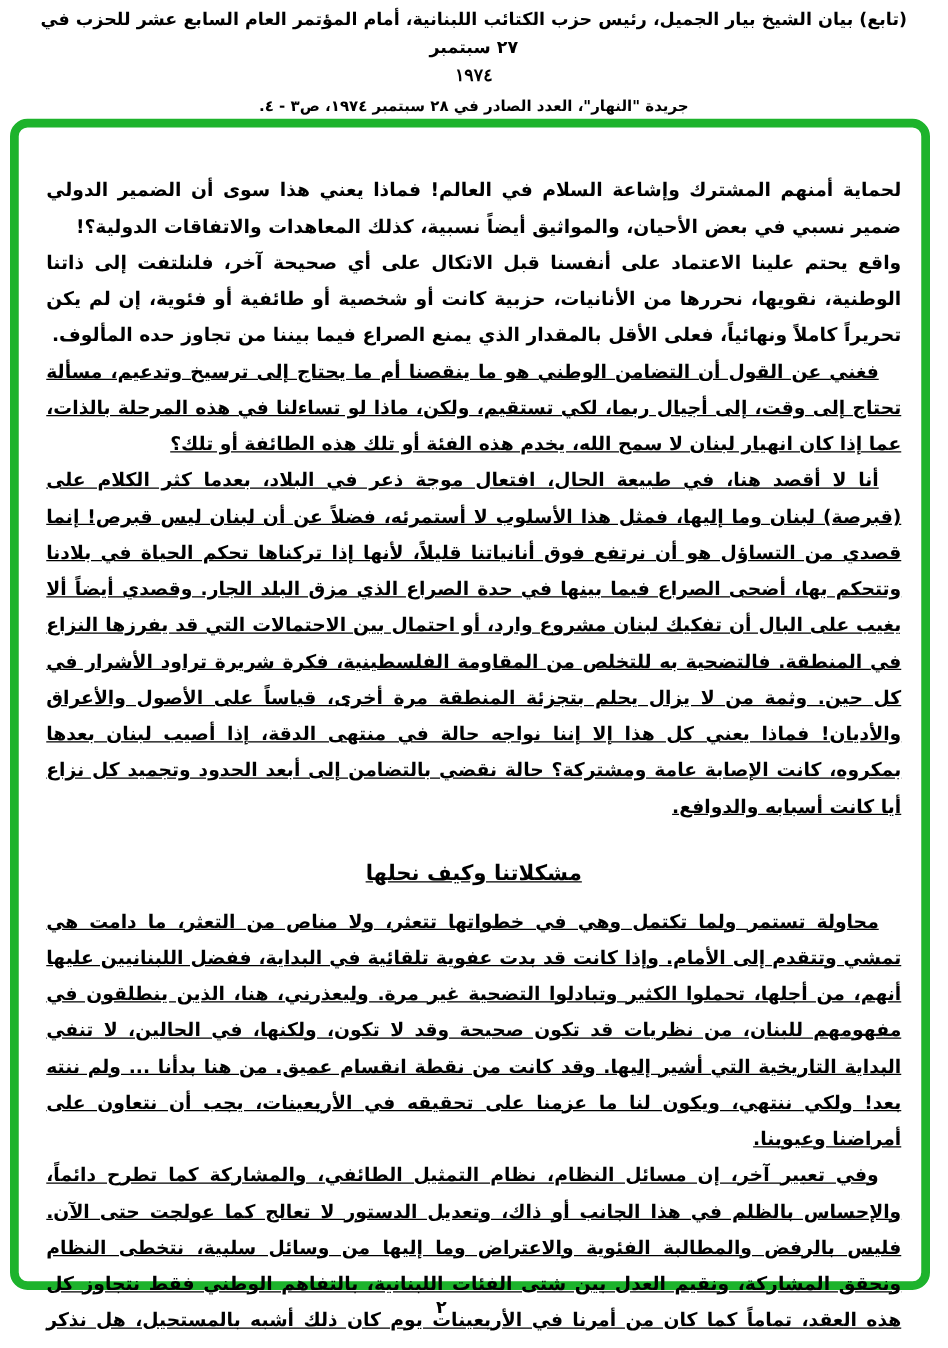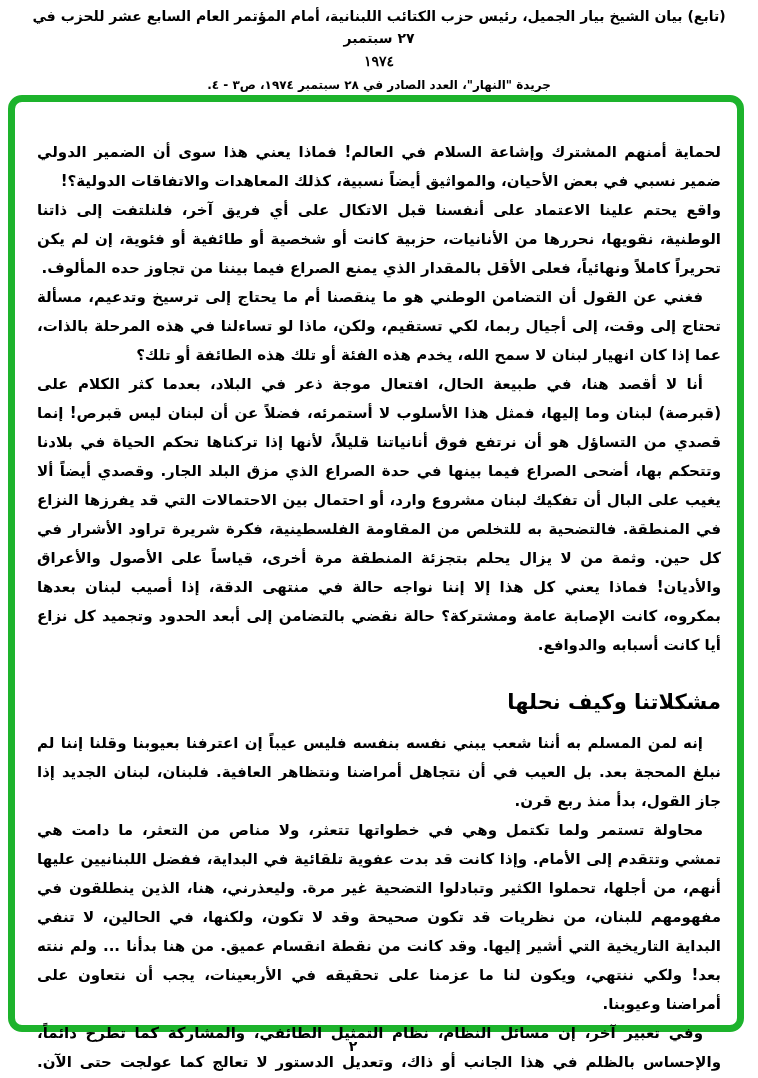--- a/index.html
+++ b/index.html
@@ -60,27 +60,29 @@
     text-align: justify;
     font-weight: bold;
   }
   .content p {
     margin: 0;
     font-size: 15px;
     line-height: 29px;
   }
   .content p.indent {
     text-indent: 18px;
+    text-decoration: underline;
   }
   .section-heading {
     margin: 27px 0 10px 0;
-    font-size: 21px;
+    font-size: 17px;
     line-height: 1.5;
-    text-align: right;
+    text-align: center;
     font-weight: bold;
+    text-decoration: underline;
   }
   .page-num {
     position: absolute;
     top: 1038px;
     left: 0;
     width: 706px; 
     text-align: center;
     font-weight: bold;
     font-size: 14px;
   }
@@ -90,23 +92,22 @@
 
 <div class="header">
   <div class="header-title">(تابع) بيان الشيخ بيار الجميل، رئيس حزب الكتائب اللبنانية، أمام المؤتمر العام السابع عشر للحزب في ٢٧ سبتمبر</div>
   <div class="header-year">١٩٧٤</div>
   <div class="header-source">جريدة "النهار"، العدد الصادر في ٢٨ سبتمبر ١٩٧٤، ص٣ - ٤.</div>
 </div>
 
 <div class="frame">
   <div class="content">
     <p>لحماية أمنهم المشترك وإشاعة السلام في العالم! فماذا يعني هذا سوى أن الضمير الدولي ضمير نسبي في بعض الأحيان، والمواثيق أيضاً نسبية، كذلك المعاهدات والاتفاقات الدولية؟!</p>
-    <p>واقع يحتم علينا الاعتماد على أنفسنا قبل الاتكال على أي فريق آخر، فلنلتفت إلى ذاتنا الوطنية، نقويها، نحررها من الأنانيات، حزبية كانت أو شخصية أو طائفية أو فئوية، إن لم يكن تحريراً كاملاً ونهائياً، فعلى الأقل بالمقدار الذي يمنع الصراع فيما بيننا من تجاوز حده المألوف.</p>
+    <p>واقع يحتم علينا الاعتماد على أنفسنا قبل الاتكال على أي صحيحة آخر، فلنلتفت إلى ذاتنا الوطنية، نقويها، نحررها من الأنانيات، حزبية كانت أو شخصية أو طائفية أو فئوية، إن لم يكن تحريراً كاملاً ونهائياً، فعلى الأقل بالمقدار الذي يمنع الصراع فيما بيننا من تجاوز حده المألوف.</p>
     <p class="indent">فغني عن القول أن التضامن الوطني هو ما ينقصنا أم ما يحتاج إلى ترسيخ وتدعيم، مسألة تحتاج إلى وقت، إلى أجيال ربما، لكي تستقيم، ولكن، ماذا لو تساءلنا في هذه المرحلة بالذات، عما إذا كان انهيار لبنان لا سمح الله، يخدم هذه الفئة أو تلك هذه الطائفة أو تلك؟</p>
     <p class="indent">أنا لا أقصد هنا، في طبيعة الحال، افتعال موجة ذعر في البلاد، بعدما كثر الكلام على (قبرصة) لبنان وما إليها، فمثل هذا الأسلوب لا أستمرئه، فضلاً عن أن لبنان ليس قبرص! إنما قصدي من التساؤل هو أن نرتفع فوق أنانياتنا قليلاً، لأنها إذا تركناها تحكم الحياة في بلادنا وتتحكم بها، أضحى الصراع فيما بينها في حدة الصراع الذي مزق البلد الجار. وقصدي أيضاً ألا يغيب على البال أن تفكيك لبنان مشروع وارد، أو احتمال بين الاحتمالات التي قد يفرزها النزاع في المنطقة. فالتضحية به للتخلص من المقاومة الفلسطينية، فكرة شريرة تراود الأشرار في كل حين. وثمة من لا يزال يحلم بتجزئة المنطقة مرة أخرى، قياساً على الأصول والأعراق والأديان! فماذا يعني كل هذا إلا إننا نواجه حالة في منتهى الدقة، إذا أصيب لبنان بعدها بمكروه، كانت الإصابة عامة ومشتركة؟ حالة نقضي بالتضامن إلى أبعد الحدود وتجميد كل نزاع أيا كانت أسبابه والدوافع.</p>
     <div class="section-heading">مشكلاتنا وكيف نحلها</div>
-    <p class="indent">إنه لمن المسلم به أننا شعب يبني نفسه بنفسه فليس عيباً إن اعترفنا بعيوبنا وقلنا إننا لم نبلغ المحجة بعد. بل العيب في أن نتجاهل أمراضنا ونتظاهر العافية. فلبنان، لبنان الجديد إذا جاز القول، بدأ منذ ربع قرن.</p>
     <p class="indent">محاولة تستمر ولما تكتمل وهي في خطواتها تتعثر، ولا مناص من التعثر، ما دامت هي تمشي وتتقدم إلى الأمام. وإذا كانت قد بدت عفوية تلقائية في البداية، ففضل اللبنانيين عليها أنهم، من أجلها، تحملوا الكثير وتبادلوا التضحية غير مرة. وليعذرني، هنا، الذين ينطلقون في مفهومهم للبنان، من نظريات قد تكون صحيحة وقد لا تكون، ولكنها، في الحالين، لا تنفي البداية التاريخية التي أشير إليها. وقد كانت من نقطة انقسام عميق. من هنا بدأنا ... ولم ننته بعد! ولكي ننتهي، ويكون لنا ما عزمنا على تحقيقه في الأربعينات، يجب أن نتعاون على أمراضنا وعيوبنا.</p>
     <p class="indent">وفي تعبير آخر، إن مسائل النظام، نظام التمثيل الطائفي، والمشاركة كما تطرح دائماً، والإحساس بالظلم في هذا الجانب أو ذاك، وتعديل الدستور لا تعالج كما عولجت حتى الآن. فليس بالرفض والمطالبة الفئوية والاعتراض وما إليها من وسائل سلبية، نتخطى النظام ونحقق المشاركة، ونقيم العدل بين شتى الفئات اللبنانية، بالتفاهم الوطني فقط نتجاوز كل هذه العقد، تماماً كما كان من أمرنا في الأربعينات يوم كان ذلك أشبه بالمستحيل، هل نذكر ذلك؟ هل نذكو</p>
   </div>
 </div>
 
 <div class="page-num">٢</div>
 
 </body></html>

